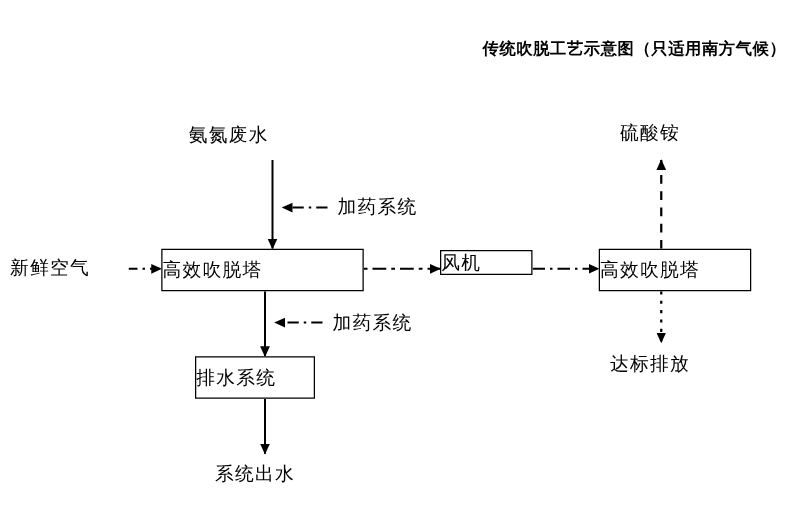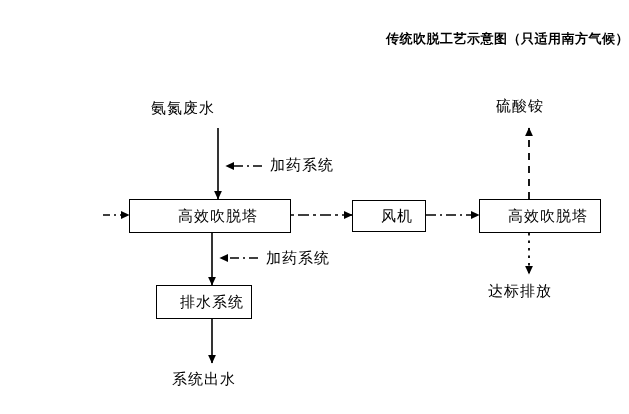--- a/index.html
+++ b/index.html
@@ -30,26 +30,25 @@
     white-space: nowrap;
     margin-top: 19px;
   }
   .node {
     position: absolute;
     box-sizing: border-box;
     border: 1.5px solid #000000;
     background: #ffffff;
     display: flex;
     align-items: center;
-    justify-content: center;
+    justify-content: flex-start;
     font-size: 15px;
     color: #000000;
     letter-spacing: 1px;
     white-space: nowrap;
-    padding-left: 16px;
   }
   .label {
     position: absolute;
     font-size: 15px;
     color: #000000;
     letter-spacing: 1px;
     white-space: nowrap;
   }
   .flow-svg {
     position: absolute;
@@ -92,34 +91,35 @@
 
     <line x1="529" y1="199" x2="529" y2="128" stroke="#000000" stroke-width="1.8" stroke-dasharray="7,6" marker-end="url(#arw)"></line>
 
     <line x1="529" y1="233" x2="529" y2="274" stroke="#000000" stroke-width="1.8" stroke-dasharray="2.5,5" marker-end="url(#arw)"></line>
   </svg>
 
   <div class="node" style="left:129px; top:199px; width:162px; height:34px;">
     <span>高效吹脱塔</span>
   </div>
 
-  <div class="node" style="left:352px; top:200px; width:74px; height:32px;">
+  <div class="node" style="left:352px; top:200px; width:74px; height:20px;">
     <span>风机</span>
   </div>
 
   <div class="node" style="left:479px; top:199px; width:122px; height:34px;">
     <span>高效吹脱塔</span>
   </div>
 
   <div class="node" style="left:156px; top:285px; width:96px; height:34px;">
     <span>排水系统</span>
   </div>
 
   <div class="label" style="left:151px; top:99px;">氨氮废水</div>
 
+  <div class="label" style="left:8px; top:205px;">新鲜空气</div>
 
   <div class="label" style="left:270px; top:156px;">加药系统</div>
 
   <div class="label" style="left:266px; top:249px;">加药系统</div>
 
   <div class="label" style="left:496px; top:97px;">硫酸铵</div>
 
   <div class="label" style="left:172px; top:370px;">系统出水</div>
 
   <div class="label" style="left:488px; top:282px;">达标排放</div>

